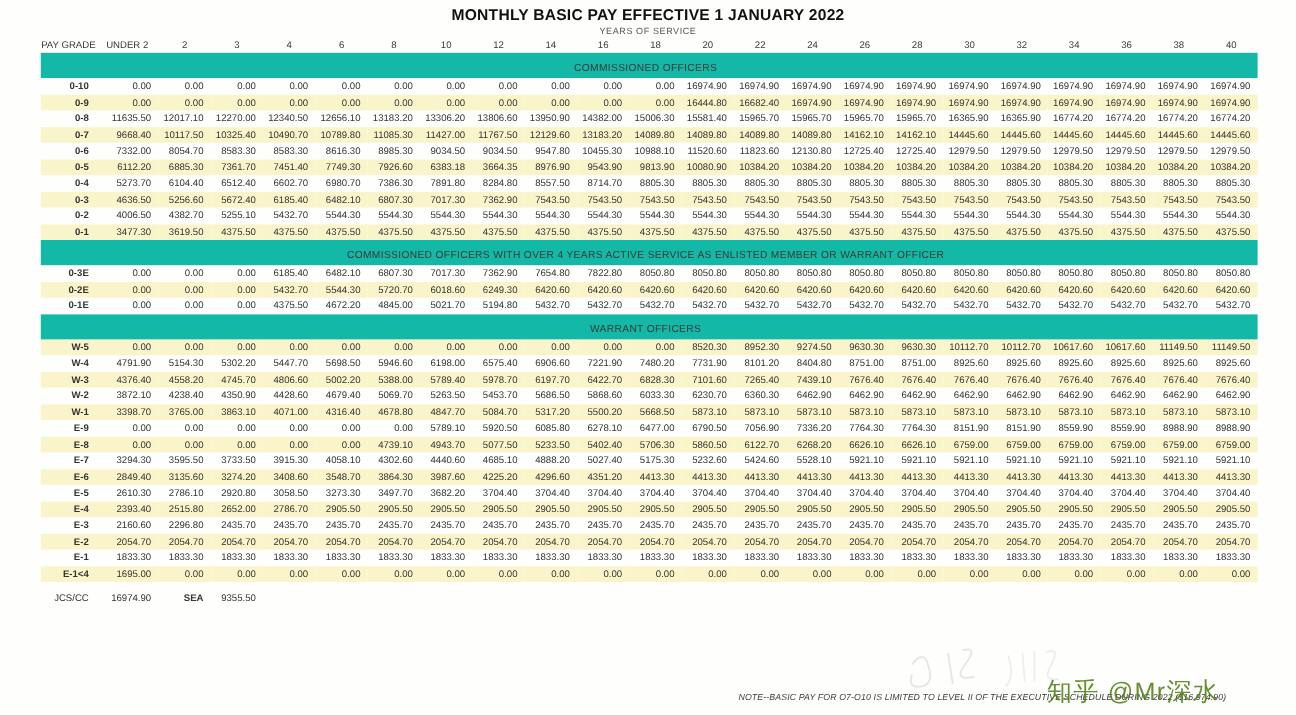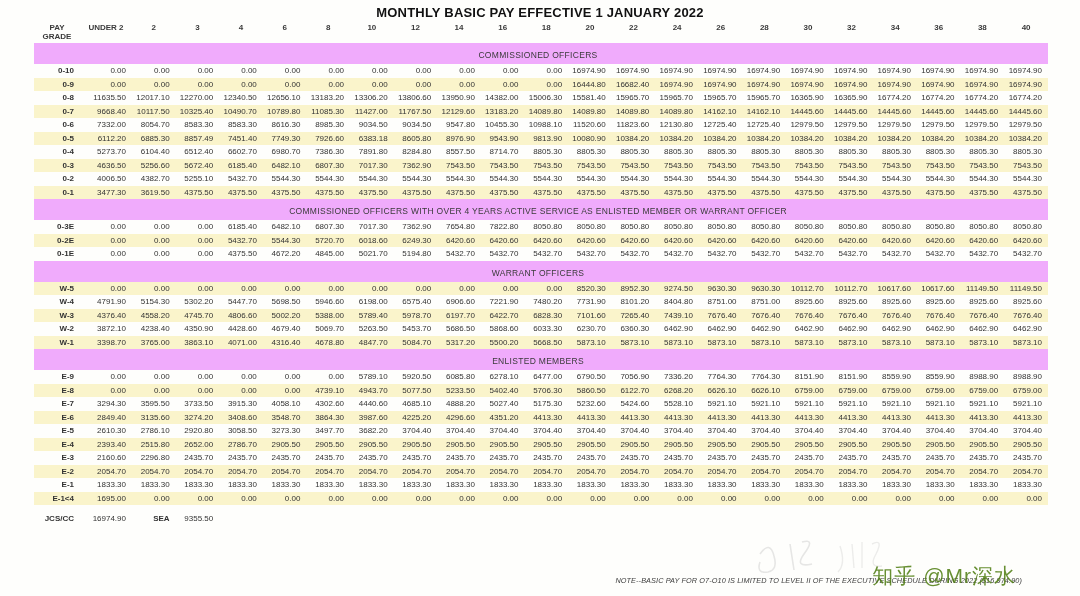--- a/index.html
+++ b/index.html
@@ -13,56 +13,57 @@
     padding-top:5px;letter-spacing:.2px;
   }
   .yos{
     text-align:center;font-size:7.5px;color:#555;margin-top:1px;letter-spacing:.5px;
   }
   table.pay{
     border-collapse:collapse;table-layout:fixed;
     margin-left:34px;width:1014px;margin-top:2px;
   }
   table.pay th{
-    font-size:8px;font-weight:bold;color:#3a3a3a;text-align:center;
+    font-size:8px;font-weight:normal;color:#3a3a3a;text-align:center;
     vertical-align:top;padding:1px 0 2px 0;line-height:9px;
   }
   th.grade-h{width:46px;text-align:left;padding-left:4px;}
   th.under2-h{width:52px;}
   table.pay td{
     font-size:8px;line-height:13.5px;height:13.5px;padding:0 6px 0 0;
     text-align:right;white-space:nowrap;color:#333;
   }
   td.grade{
     text-align:left;font-weight:bold;color:#222;padding:0 0 0 4px;
   }
   tr.stripe td{background:#faf4cb;}
   tr.section-row td{
-    background:#f0abfc;text-align:center;font-size:8.5px;color:#3a3a3a;
+    background:#14b8a6;text-align:center;font-size:8.5px;color:#3a3a3a;
     padding-top:5px;height:16px;letter-spacing:.3px;
   }
   tr.footer-row td{padding-top:7px;color:#333;}
-  tr.footer-row td.grade{font-weight:bold;}
+  tr.footer-row td.grade{font-weight:normal;}
   td.sea-label{text-align:right;font-weight:bold;}
   .notes{
     position:absolute;right:58px;bottom:10px;text-align:left;
     font-size:7.3px;line-height:10px;color:#3c3c3c;letter-spacing:.1px;font-style:italic;
   }
   .watermark{
     position:absolute;right:64px;bottom:6px;
     font-size:21px;color:#4d7c0f;letter-spacing:1px;
     font-family:"Liberation Sans", sans-serif;opacity:.85;
   }
   .scribble{position:absolute;right:30px;bottom:0;pointer-events:none;opacity:.5;}
 </style>
 </head>
 <body>
 
 <div class="page">
   <div class="title">MONTHLY BASIC PAY EFFECTIVE 1 JANUARY 2022</div>
+  <div class="yos">YEARS OF SERVICE</div>
 
   <table class="pay">
     <thead>
       <tr id="head-row">
           <th class="grade-h">PAY GRADE</th>
           <th class="under2-h">UNDER 2</th>
           <th>2</th>
           <th>3</th>
           <th>4</th>
           <th>6</th>
@@ -211,26 +212,26 @@
           <td>12979.50</td>
           <td>12979.50</td>
           <td>12979.50</td>
           <td>12979.50</td>
           <td>12979.50</td>
         </tr>
         <tr class="stripe">
           <td class="grade">0-5</td>
           <td>6112.20</td>
           <td>6885.30</td>
-          <td>8857.49</td>
+          <td>7361.70</td>
           <td>7451.40</td>
           <td>7749.30</td>
           <td>7926.60</td>
           <td>6383.18</td>
-          <td>8605.80</td>
+          <td>3664.35</td>
           <td>8976.90</td>
           <td>9543.90</td>
           <td>9813.90</td>
           <td>10080.90</td>
           <td>10384.20</td>
           <td>10384.20</td>
           <td>10384.20</td>
           <td>10384.20</td>
           <td>10384.20</td>
           <td>10384.20</td>
@@ -538,23 +539,20 @@
           <td>5873.10</td>
           <td>5873.10</td>
           <td>5873.10</td>
           <td>5873.10</td>
           <td>5873.10</td>
           <td>5873.10</td>
           <td>5873.10</td>
           <td>5873.10</td>
           <td>5873.10</td>
         </tr>
-        <tr class="section-row">
-          <td colspan="23">ENLISTED MEMBERS</td>
-        </tr>
         <tr>
           <td class="grade">E-9</td>
           <td>0.00</td>
           <td>0.00</td>
           <td>0.00</td>
           <td>0.00</td>
           <td>0.00</td>
           <td>0.00</td>
           <td>5789.10</td>
           <td>5920.50</td>

